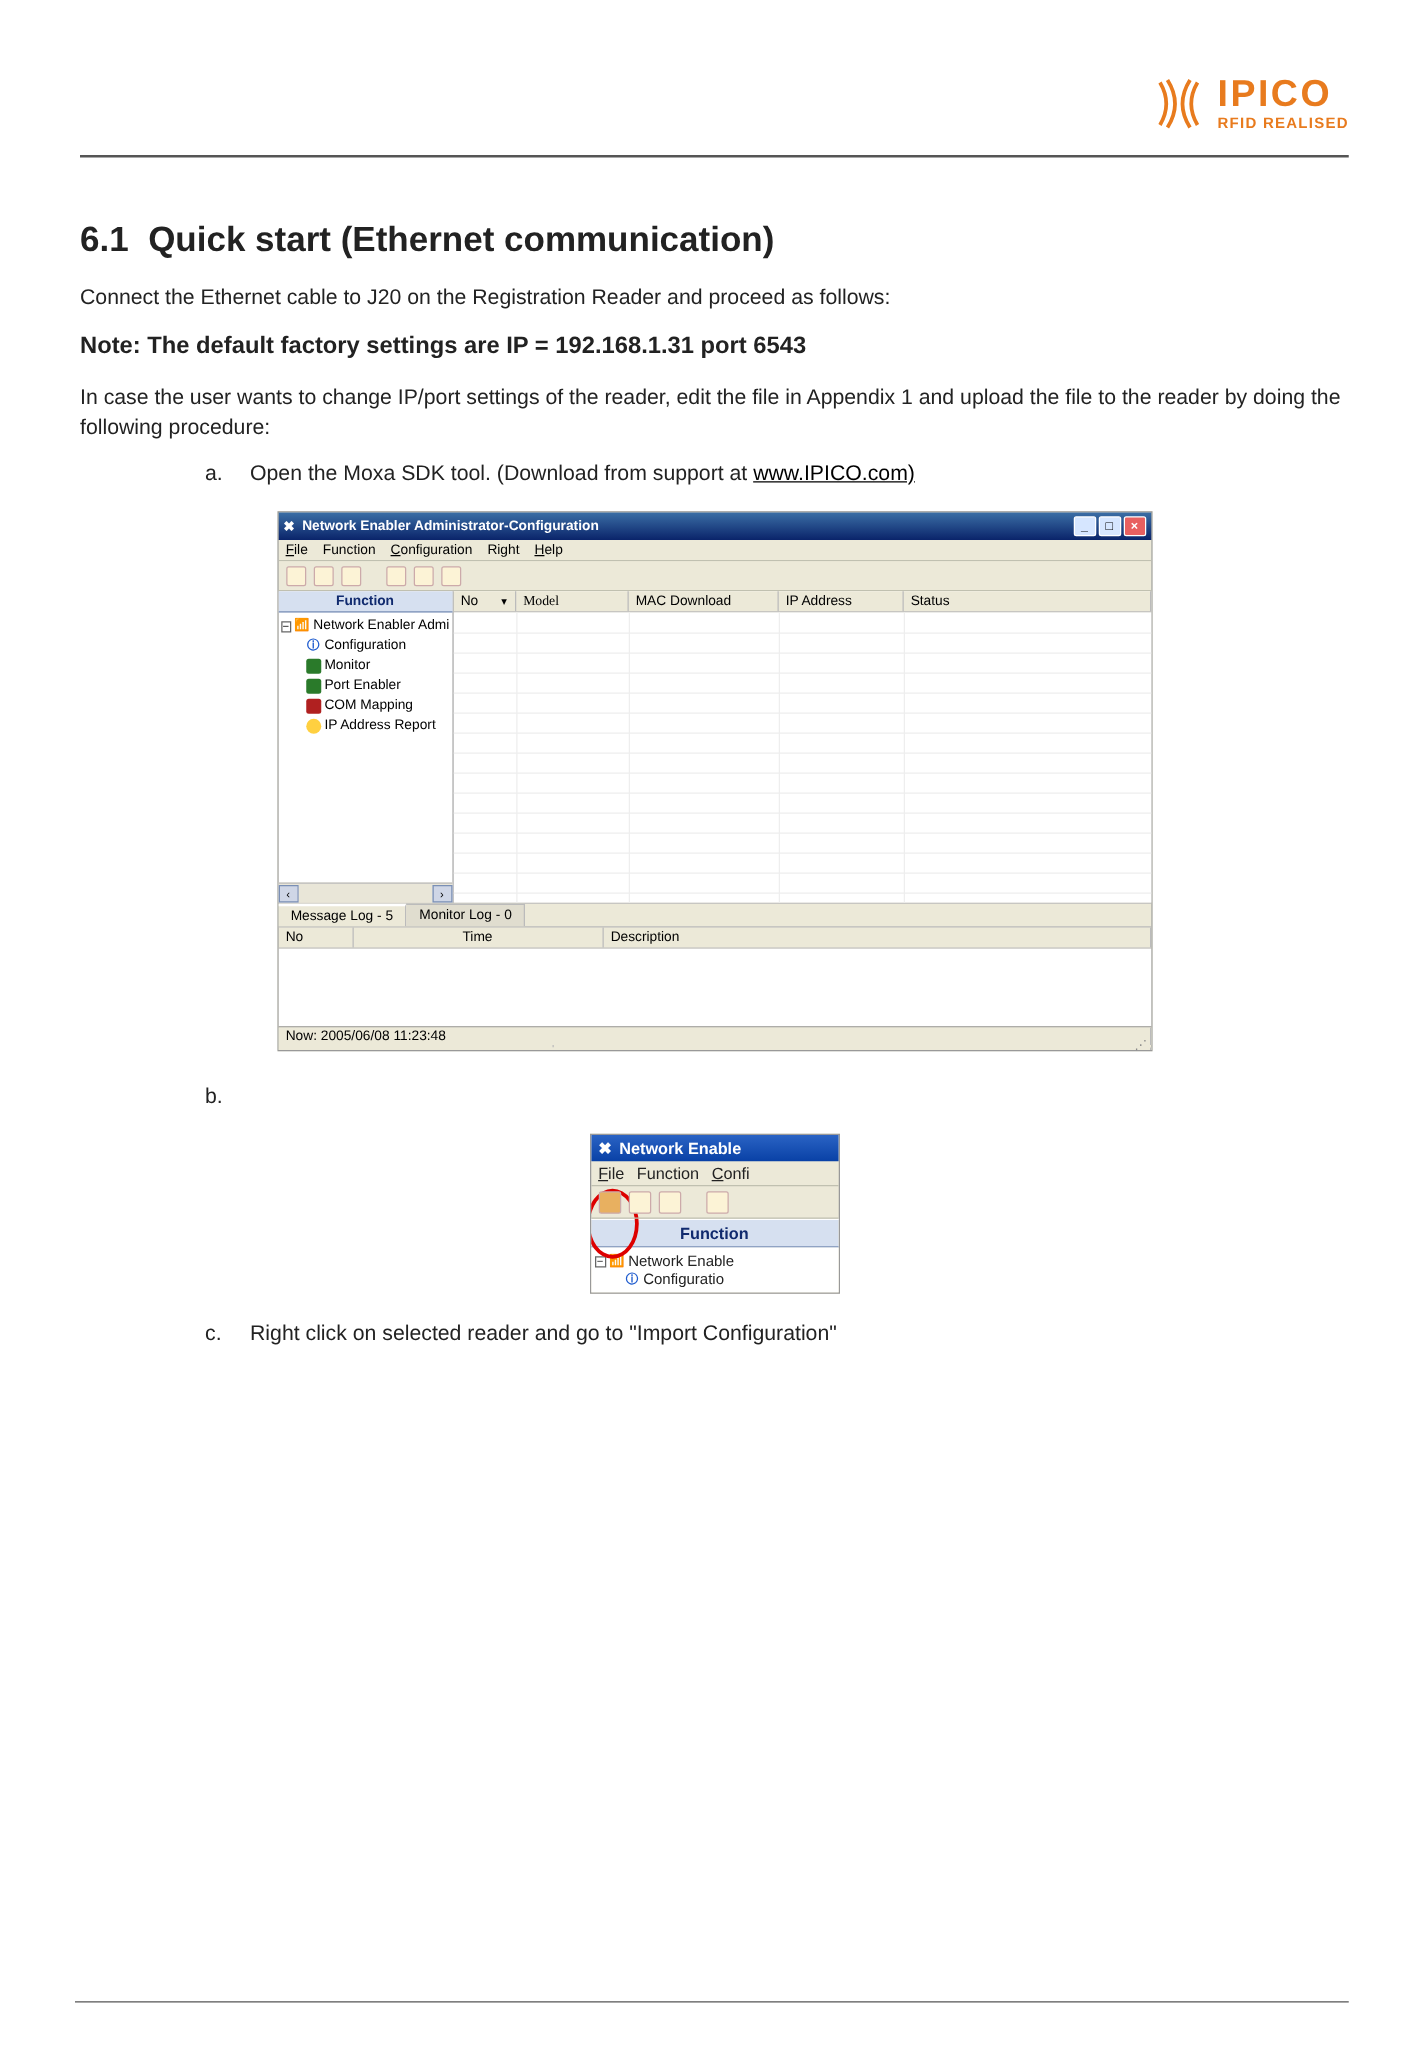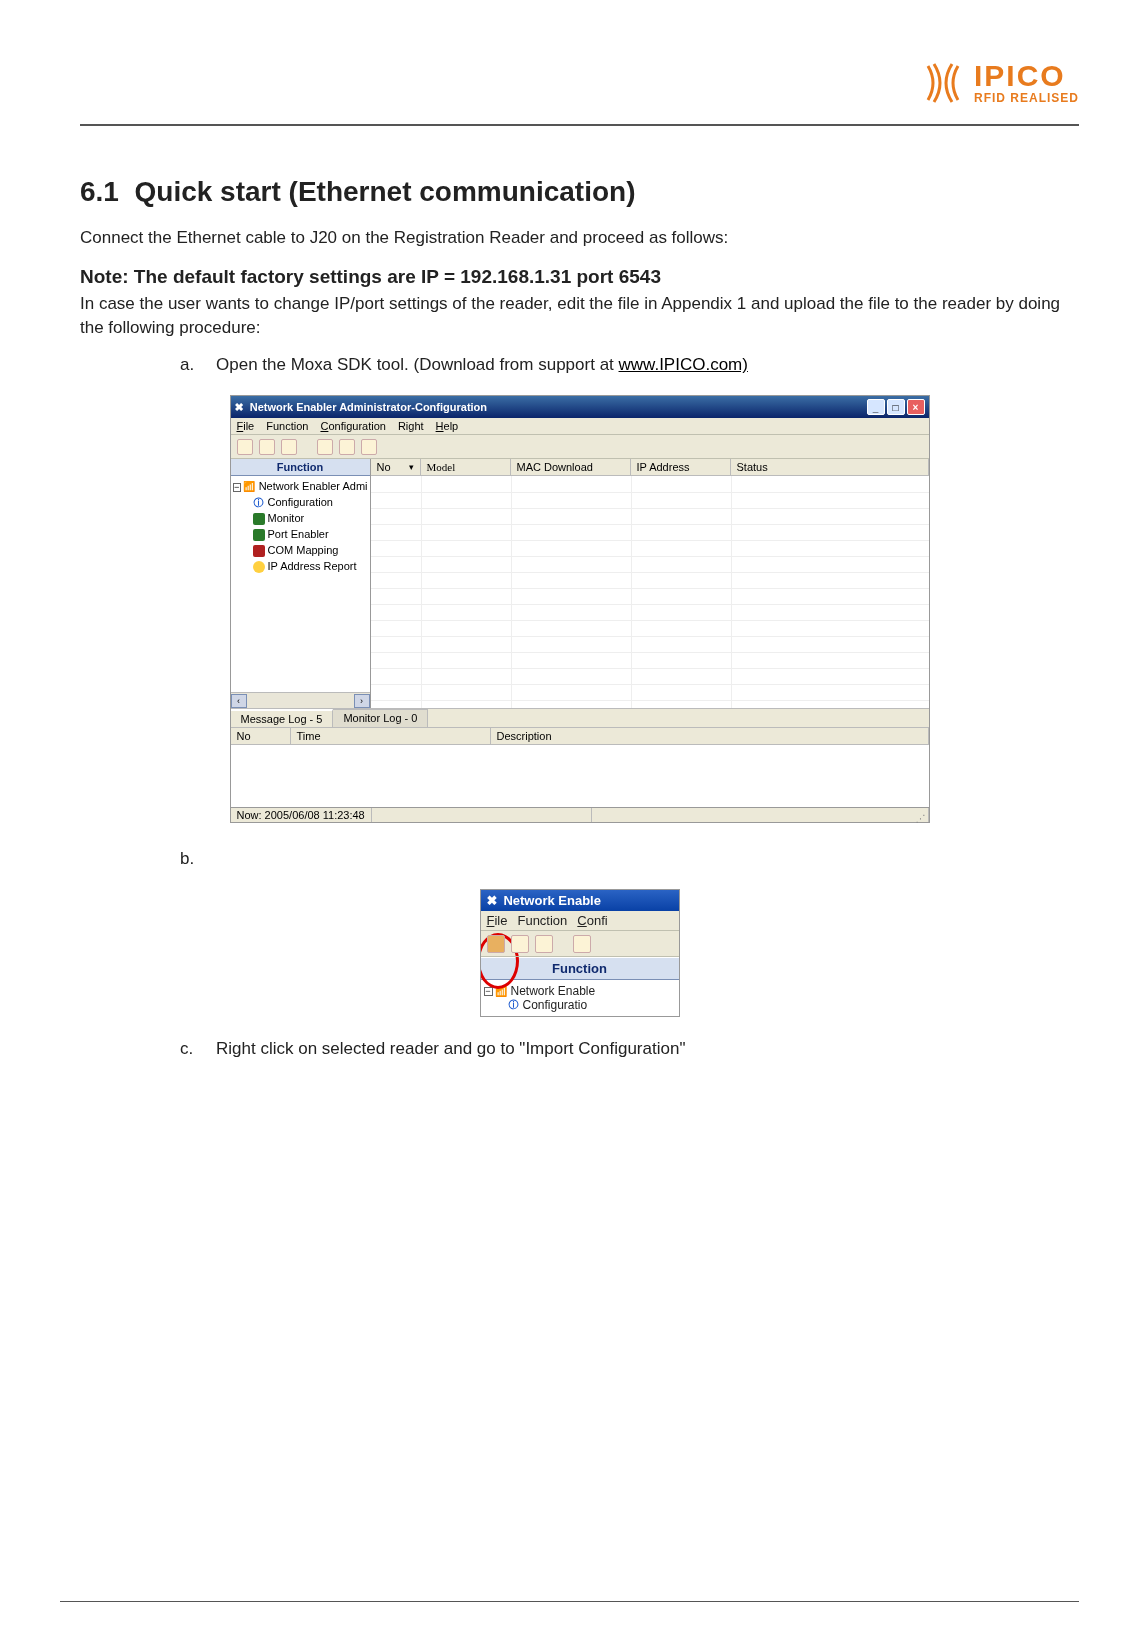--- a/index.html
+++ b/index.html
@@ -4,31 +4,31 @@
 <style>
   * { box-sizing: border-box; margin: 0; padding: 0; }
   body {
     font-family: "Century Gothic", Arial, sans-serif;
     background: #fff;
     width: 1139px;
     height: 1652px;
     position: relative;
     color: #222;
   }
-  .page { padding: 60px 60px 40px 80px; }
+  .page { padding: 60px 60px 40px 64px; }
   .header { display: flex; justify-content: flex-end; margin-bottom: 18px; }
   .logo { display: flex; align-items: center; gap: 8px; }
   .logo-text { display: flex; flex-direction: column; }
   .brand { color: #e87b1e; font-weight: bold; font-size: 30px; letter-spacing: 2px; line-height: 1; }
   .tagline { color: #e87b1e; font-size: 12px; font-weight: bold; letter-spacing: 1px; }
   .hr-top { border: none; border-top: 2px solid #555; margin-bottom: 50px; }
 
   h2.section-heading { font-size: 28px; font-weight: bold; margin-bottom: 18px; }
   .para { font-size: 17px; margin-bottom: 16px; line-height: 1.4; }
-  .note-heading { font-size: 19px; font-weight: bold; margin-bottom: 4px; }
+  .note-heading { font-size: 19px; font-weight: bold; margin-bottom: 18px; }
 
   .step-list { list-style: none; margin-left: 100px; margin-bottom: 20px; }
   .step-list li { display: flex; gap: 14px; font-size: 17px; margin-bottom: 10px; }
   .step-marker { min-width: 22px; }
   .step-text a { color: #000; text-decoration: underline; }
 
   
   .screenshot1 {
     width: 700px;
     margin: 0 auto 26px;
@@ -84,24 +84,24 @@
   .grid-body { flex: 1; background: #fff; min-height: 232px; position: relative; }
   .grid-body .rowline { position: absolute; left: 0; right: 0; border-bottom: 1px solid #eee; }
   .grid-body .colline { position: absolute; top: 0; bottom: 0; border-right: 1px solid #eee; }
 
   .tabs { display: flex; background: #ece9d8; border-top: 1px solid #bbb; }
   .tab { padding: 2px 10px; border-right: 1px solid #bbb; background: #ece9d8; border-top: 2px solid #fff; font-size: 11px; }
   .tab.inactive { background: #e0ddcf; border-top: 1px solid #bbb; }
   .log-head { display: flex; background: #ece9d8; border-top: 1px solid #bbb; border-bottom: 1px solid #bbb; }
   .log-head div { border-right: 1px solid #bbb; padding: 2px 6px; }
   .lh1 { width: 60px; }
-  .lh2 { width: 200px; }
+  .lh2 { width: 200px; text-align: center; }
   .lh3 { flex: 1; }
   .log-body { background: #fff; height: 62px; }
-  .statusbar { display: flex; background: #ece9d8; border-top: 1px solid #999; }
+  .statusbar { display: flex; background: #ece9d8; border-top: 1px solid #999; flex-direction: column; }
   .status-cell { border-right: 1px solid #bbb; padding: 1px 6px; background: #ece9d8; }
   .sc1 { width: 110px; }
   .sc2 { width: 220px; }
   .sc3 { flex: 1; position: relative; }
   .grip { position: absolute; right: 2px; bottom: 1px; color: #888; font-size: 10px; line-height: 0.5; }
 
   
   .screenshot2 {
     width: 200px;
     margin: 6px auto 22px;

